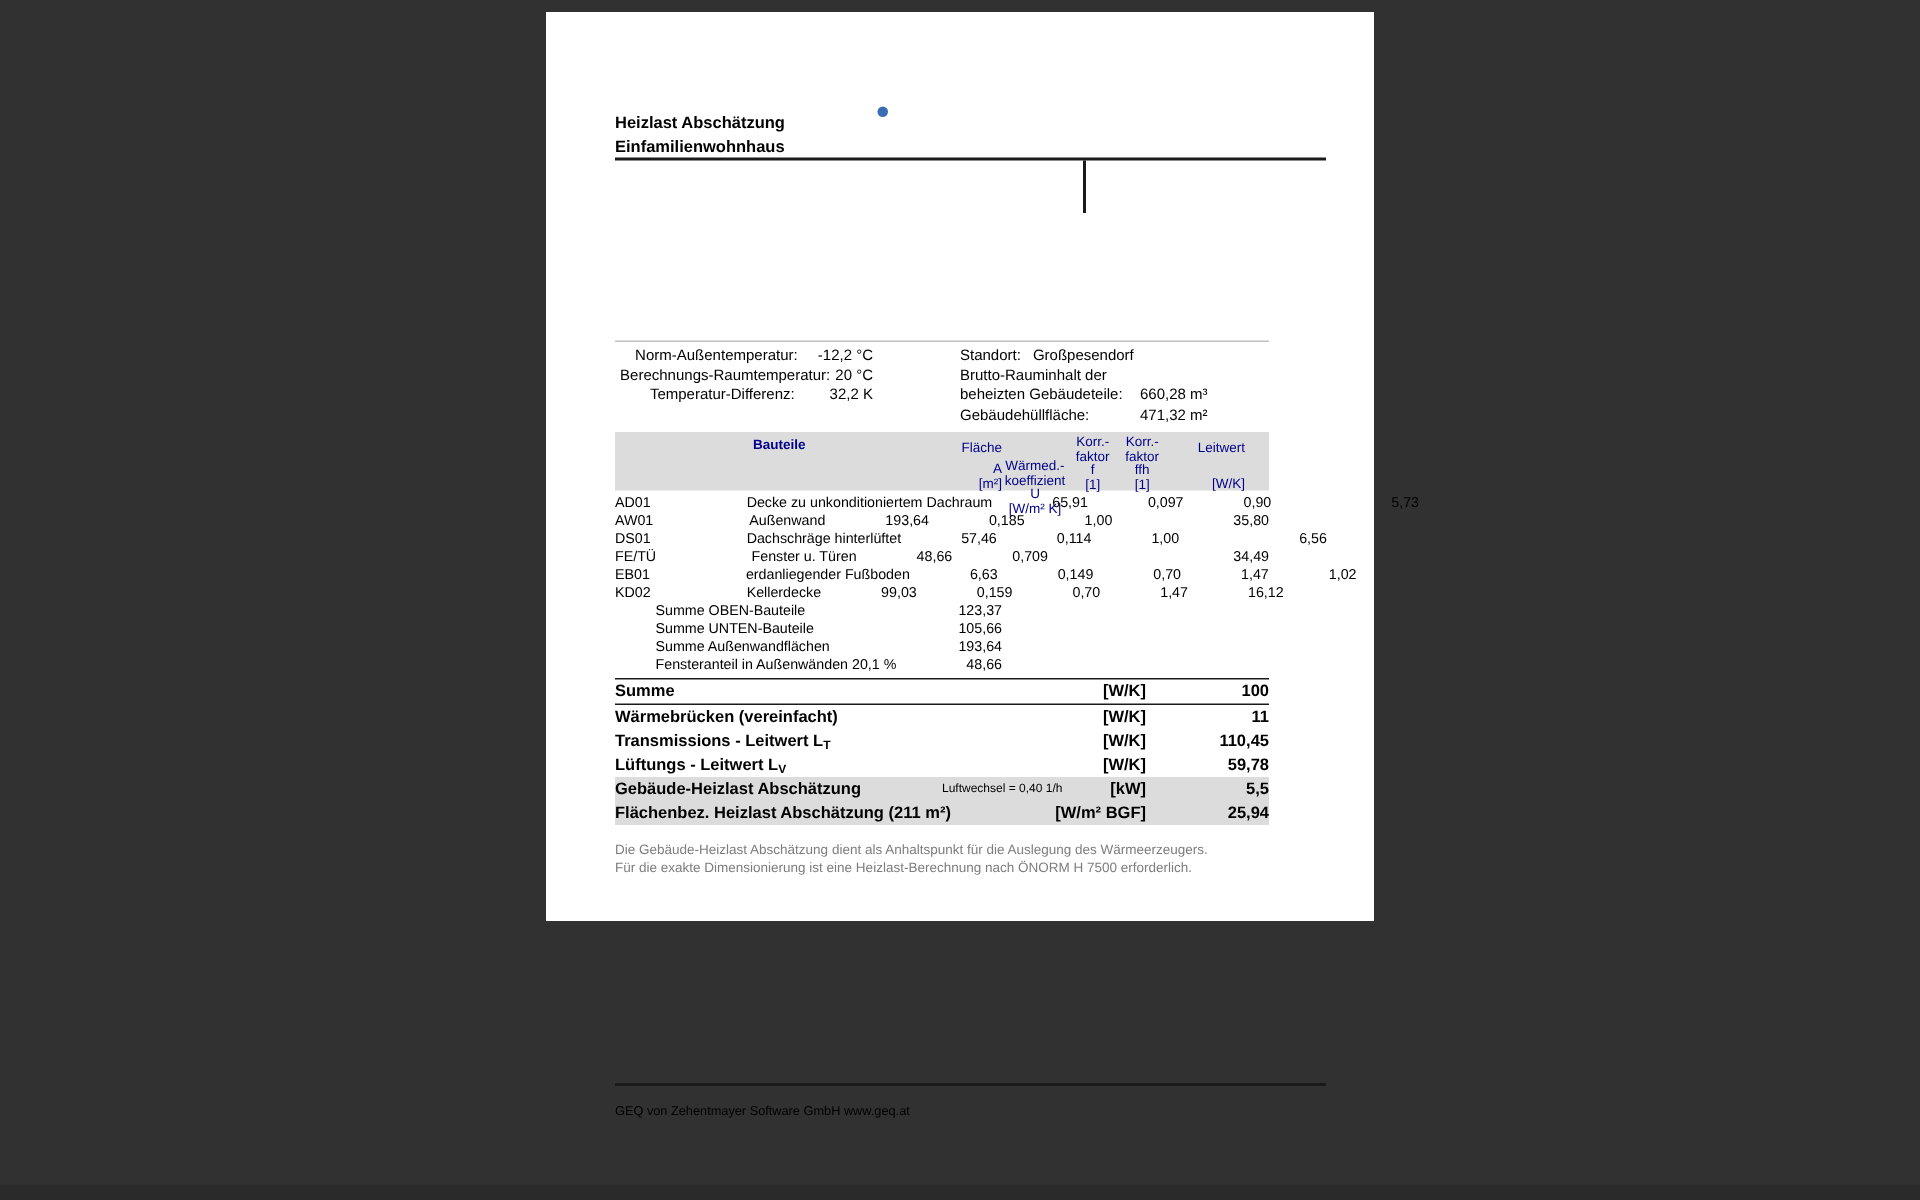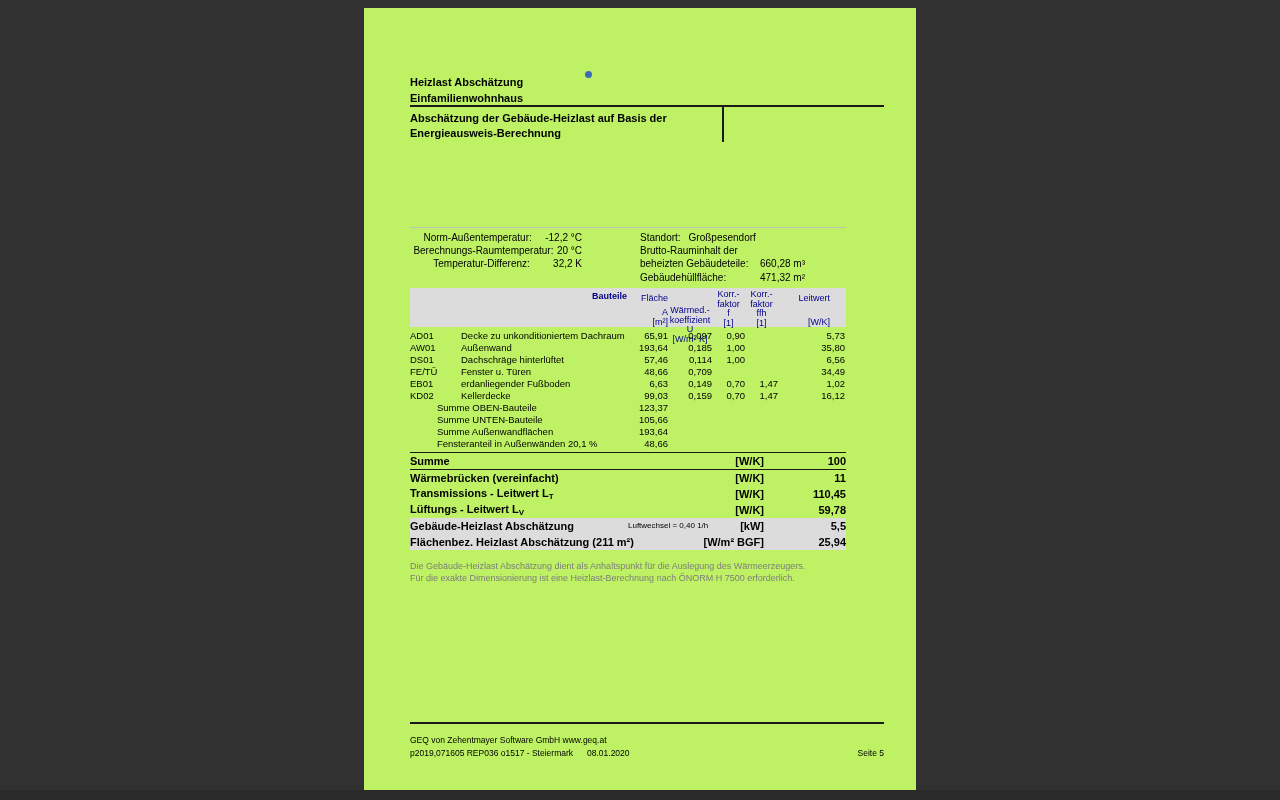--- a/index.html
+++ b/index.html
@@ -7,22 +7,22 @@
   body {
     font-family:"Liberation Sans", sans-serif;
     background:#313131;
     position:relative;
     color:#000;
   }
   .canvas { position:absolute; inset:0; background:#313131; }
   .bottom-strip { position:absolute; left:0; right:0; bottom:0; height:10px; background:#2a2a2a; }
 
   .page {
-    position:absolute; left:364px; top:8px; width:552px; height:782px;
-    background:#bef264;
+    position:absolute; left:364px; top:8px; width:552px; height:606px;
+    background:#ffffff;
   }
 
   
   .doc-title { position:absolute; left:46px; top:67px; font-size:11px; font-weight:bold; line-height:15.5px; }
   .blue-dot { position:absolute; left:221px; top:63px; width:7px; height:7px; border-radius:50%; }
   .hr1 { position:absolute; left:46px; width:474px; top:97px; height:2px; background:#1a1a1a; }
   .doc-subtitle { position:absolute; left:46px; top:103px; font-size:11px; font-weight:bold; line-height:15px; }
   .vline { position:absolute; left:358px; top:99px; width:1.5px; height:35px; background:#1a1a1a; }
 
   
@@ -38,32 +38,32 @@
   .p-standort-val { margin-left:8px; }
 
   
   .ctable { position:absolute; left:46px; top:280px; width:436px; }
   .thead {
     height:39px; background:#dcdcdc; color:#00008b; font-size:9px; line-height:9.5px;
     display:flex; padding-top:2px;
   }
   .hcol { display:flex; flex-direction:column; }
   .htitle { height:19px; display:flex; flex-direction:column; justify-content:center; }
-  .hcol-bauteile { width:217px; text-align:right; padding-left:2px; }
+  .hcol-bauteile { width:217px; text-align:center; padding-left:2px; }
   .hcol-bauteile .htitle { justify-content:flex-start; padding-top:2px; font-weight:bold; }
   .hcol-area { width:41px; text-align:right; }
   .hcol-u { width:44px; text-align:center;margin-top:16px; }
   .hcol-f { width:33px; text-align:center; }
   .hcol-ffh { width:33px; text-align:center; }
   .hcol-lw { width:67px; text-align:right; padding-right:15px; }
   .hline { height:9.5px; white-space:nowrap; }
   .hcol-u .hline, .hcol-u .htitle span { white-space:nowrap; }
 
   .tbody { margin-top:3px; font-size:9.5px; }
-  .crow { display:flex; height:12px; line-height:12px; }
+  .crow { display:flex; height:12px; line-height:12px;gap:40px; }
   .c-id { width:27px; }
   .c-name { width:190px; white-space:nowrap;padding-left:24px; }
   .c-area { width:41px; text-align:right; }
   .c-u { width:44px; text-align:right; }
   .c-f { width:33px; text-align:right; }
   .c-ffh { width:33px; text-align:right; }
   .c-lw { width:67px; text-align:right; }
 
   .subtotals { font-size:9.5px; }
   .srow { display:flex; height:12px; line-height:12px; }
@@ -106,24 +106,20 @@
   <div class="bottom-strip"></div>
 
   <div class="page">
 
     <div class="doc-title">
       <div>Heizlast Abschätzung</div>
       <div>Einfamilienwohnhaus</div>
     </div>
     <div class="blue-dot" style="background:#3a6cb5;"></div>
     <div class="hr1"></div>
-    <div class="doc-subtitle">
-      <div>Abschätzung der Gebäude-Heizlast auf Basis der</div>
-      <div>Energieausweis-Berechnung</div>
-    </div>
     <div class="vline"></div>
 
     <div class="params-topline"></div>
     <div class="params">
       <div class="p-left">
         <div class="p-lrow">
           <span class="p-label">Norm-Außentemperatur:</span>
           <span class="p-value">-12,2 °C</span>
         </div>
         <div class="p-lrow">
@@ -322,21 +318,16 @@
     </div>
 
     <div class="disclaimer">
       <div>Die Gebäude-Heizlast Abschätzung dient als Anhaltspunkt für die Auslegung des Wärmeerzeugers.</div>
       <div>Für die exakte Dimensionierung ist eine Heizlast-Berechnung nach ÖNORM H 7500 erforderlich.</div>
     </div>
 
     <div class="footer-line"></div>
     <div class="footer">
       <div>GEQ von Zehentmayer Software GmbH www.geq.at</div>
-      <div class="f-row2">
-        <span>p2019,071605 REP036 o1517 - Steiermark</span>
-        <span class="f-date">08.01.2020</span>
-        <span class="f-page">Seite 5</span>
-      </div>
     </div>
 
   </div>
 </div>
 
 </body></html>

